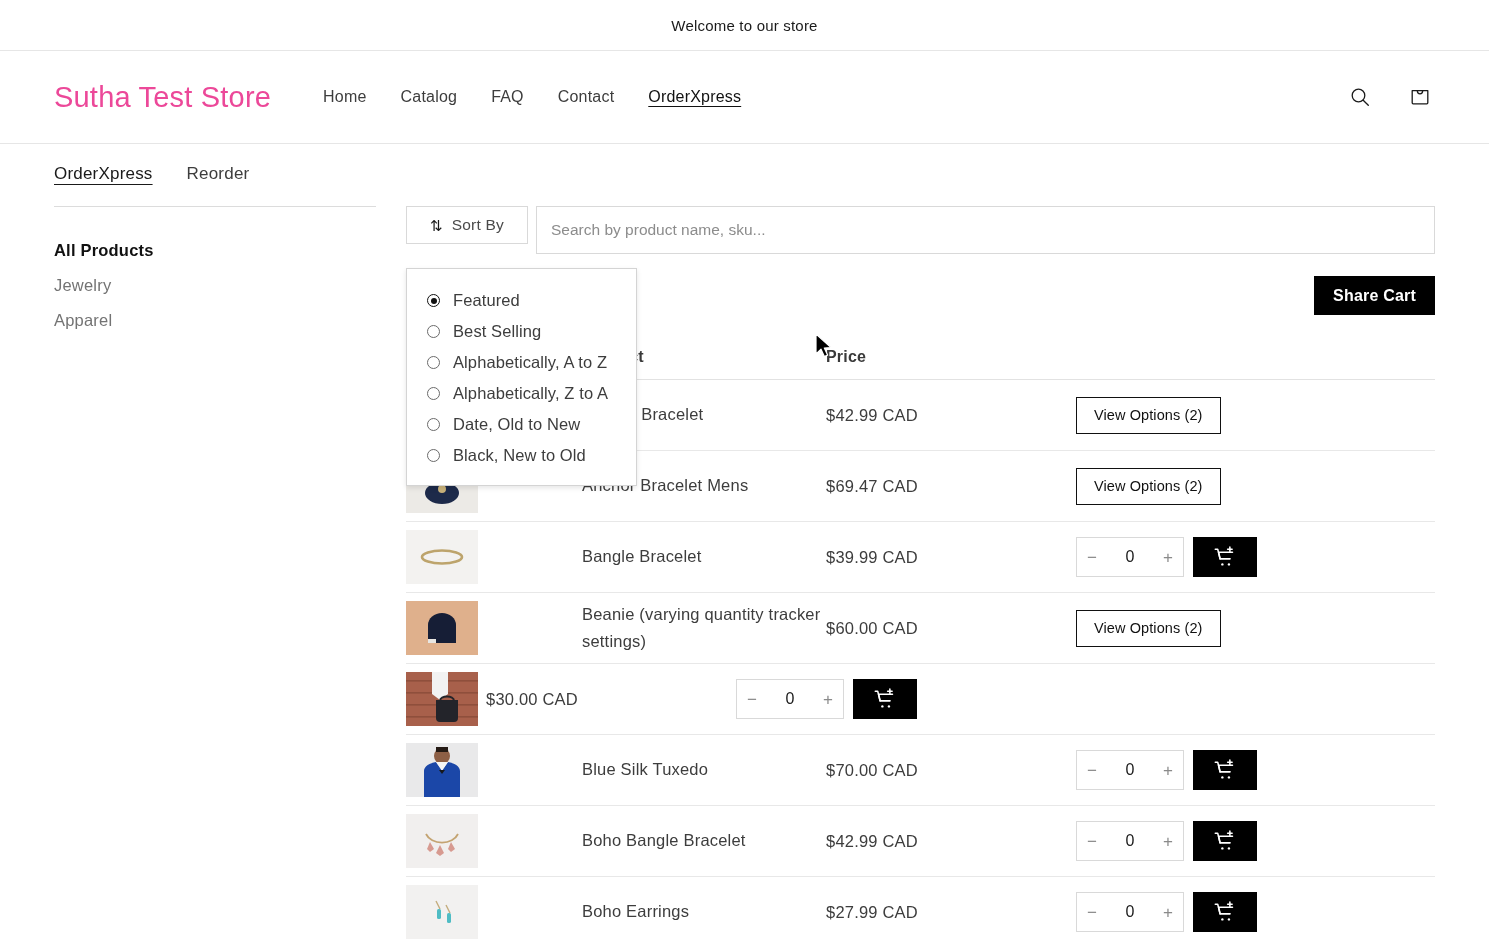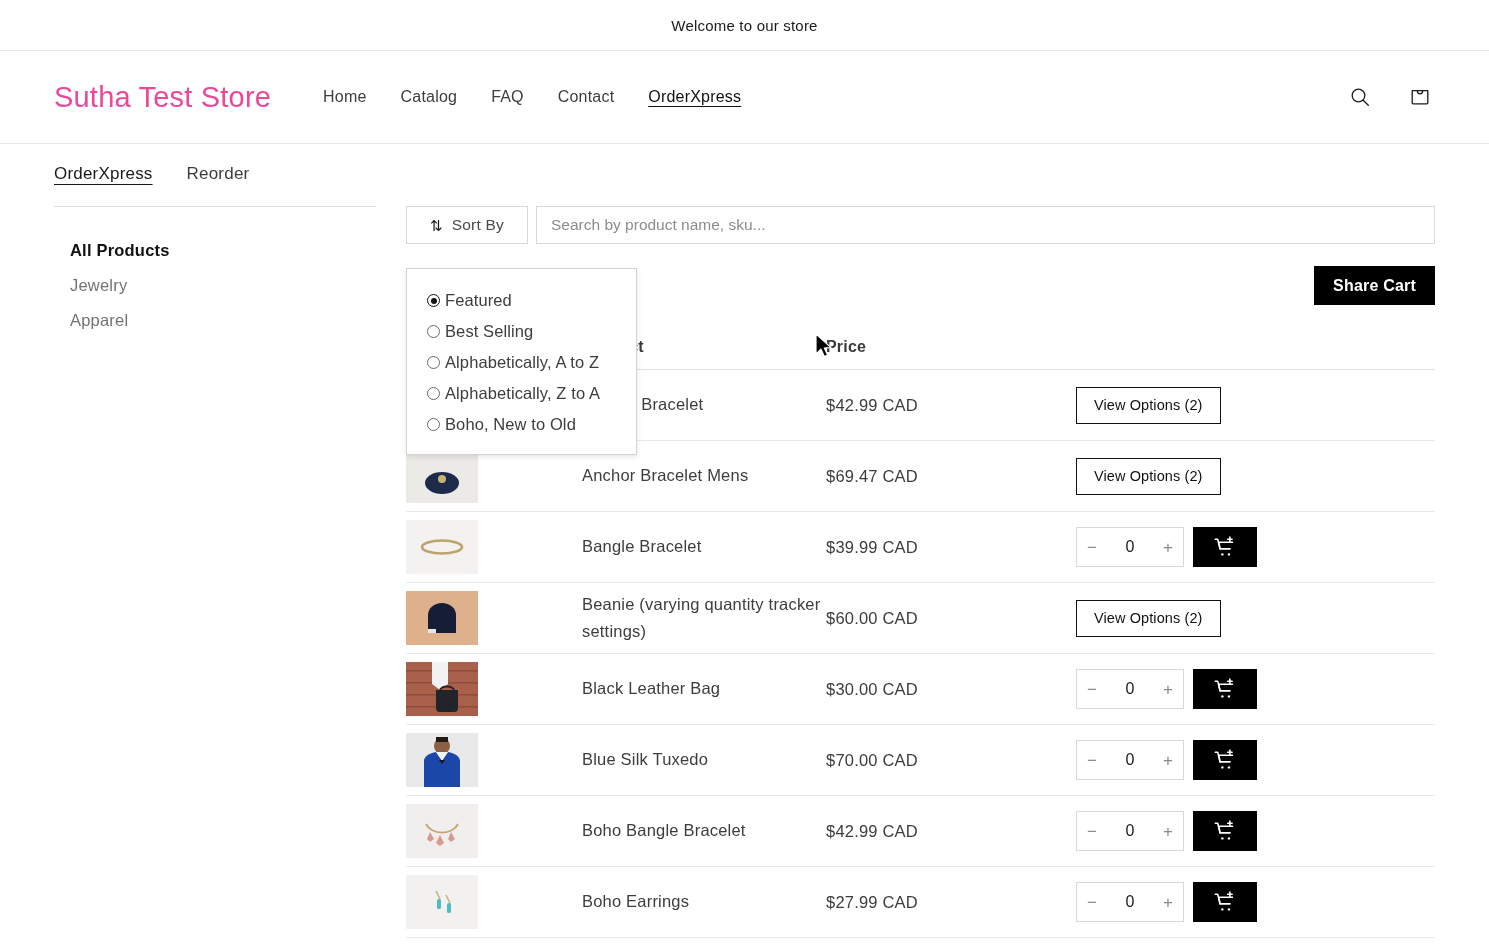--- a/index.html
+++ b/index.html
@@ -106,21 +106,20 @@
     letter-spacing: .2px;
     color: #1a1a1a;
   }
   .sidebar-divider { height: 1px; background: #dcdcdc; margin-bottom: 26px; }
   .collection-item {
     font-size: 16.5px;
     color: #737373;
     padding: 8px 0;
     cursor: pointer;
     letter-spacing: .2px;
-    margin-left: 16px;
   }
   .collection-item.selected { color: #111; font-weight: 700; }
 
   
   .main-col { flex: 1 1 auto; position: relative; min-width: 0; }
 
   .controls-row { display: flex; align-items: stretch; gap: 0; }
   .sortby-btn {
     width: 122px;
     height: 38px;
@@ -132,21 +131,21 @@
     gap: 9px;
     font-size: 15.5px;
     color: #4a4a4a;
     cursor: pointer;
     letter-spacing: .2px;
   }
   .sortby-btn .sortglyph { font-size: 15px; color: #1a1a1a; line-height: 1; }
   .search-wrap { flex: 1 1 auto; margin-left: 8px; }
   .search-input {
     width: 100%;
-    height: 38px;
+    height: 48px;
     border: 1px solid #d9d9d9;
     padding: 8px 14px;
     font-size: 15.5px;
     font-family: "Liberation Sans", sans-serif;
     color: #1a1a1a;
     background: #fff;
     outline: none;
   }
   .search-input::placeholder { color: #8c8c8c; }
 
@@ -274,21 +273,21 @@
     width: 231px;
     background: #fff;
     border: 1px solid #d4d4d4;
     box-shadow: 0 2px 5px rgba(0,0,0,.10);
     padding: 16px 0 14px 0;
     z-index: 50;
   }
   .sort-option {
     display: flex;
     align-items: center;
-    gap: 2px;
+    gap: 10px;
     padding: 6px 0 6px 20px;
     font-size: 16.5px;
     color: #3d3d3d;
     cursor: pointer;
     letter-spacing: .1px;
     white-space: nowrap;
   }
   .radio {
     width: 13px; height: 13px;
     border: 1px solid #6b6b6b;
@@ -478,21 +477,20 @@
                   <rect x="0" y="20" width="72" height="1.6"></rect>
                 <rect x="0" y="32" width="72" height="1.6"></rect>
                   <rect x="0" y="44" width="72" height="1.6"></rect>
               </g>
               <path d="M26 0h16v22l-8 6-8-6z" fill="#f2f2f2"></path>
               <path d="M30 28h22v18a4 4 0 0 1-4 4H34a4 4 0 0 1-4-4z" fill="#23242a"></path>
               <path d="M34 29c0-6 14-6 14 0" fill="none" stroke="#23242a" stroke-width="2"></path>
             </svg>
           </span>
         </div>
-        <div class="col-name pname">Black Leather Bag</div>
         <div class="col-price pprice">$30.00 CAD</div>
         <div class="col-act">
           <div class="qty-group">
             <div class="stepper">
               <button>−</button>
               <span class="qty-val">0</span>
               <button>+</button>
             </div>
             <button class="addcart-btn">
               <svg width="25" height="25" viewBox="0 0 24 24" fill="none" stroke="#ffffff" stroke-width="1.5" stroke-linecap="round" stroke-linejoin="round">
@@ -630,21 +628,25 @@
       <div class="sort-option">
         <span class="radio"></span>
         <span>Alphabetically, A to Z</span>
       </div>
       <div class="sort-option">
         <span class="radio"></span>
         <span>Alphabetically, Z to A</span>
       </div>
       <div class="sort-option">
         <span class="radio"></span>
-        <span>Boho, New to Old</span>
+        <span>Date, Old to New</span>
+      </div>
+      <div class="sort-option">
+        <span class="radio"></span>
+        <span>Black, New to Old</span>
       </div>
     </div>
 
   </main>
 </div>
 
 <div class="cursor">
   <svg width="20" height="28" viewBox="0 0 20 28">
     <path d="M1 1 L1 21 L6 16.2 L9.4 23.6 L12.6 22.1 L9.3 15 L16 14.6 Z" fill="#000" stroke="#fff" stroke-width="1.2" stroke-linejoin="round"></path>
   </svg>

